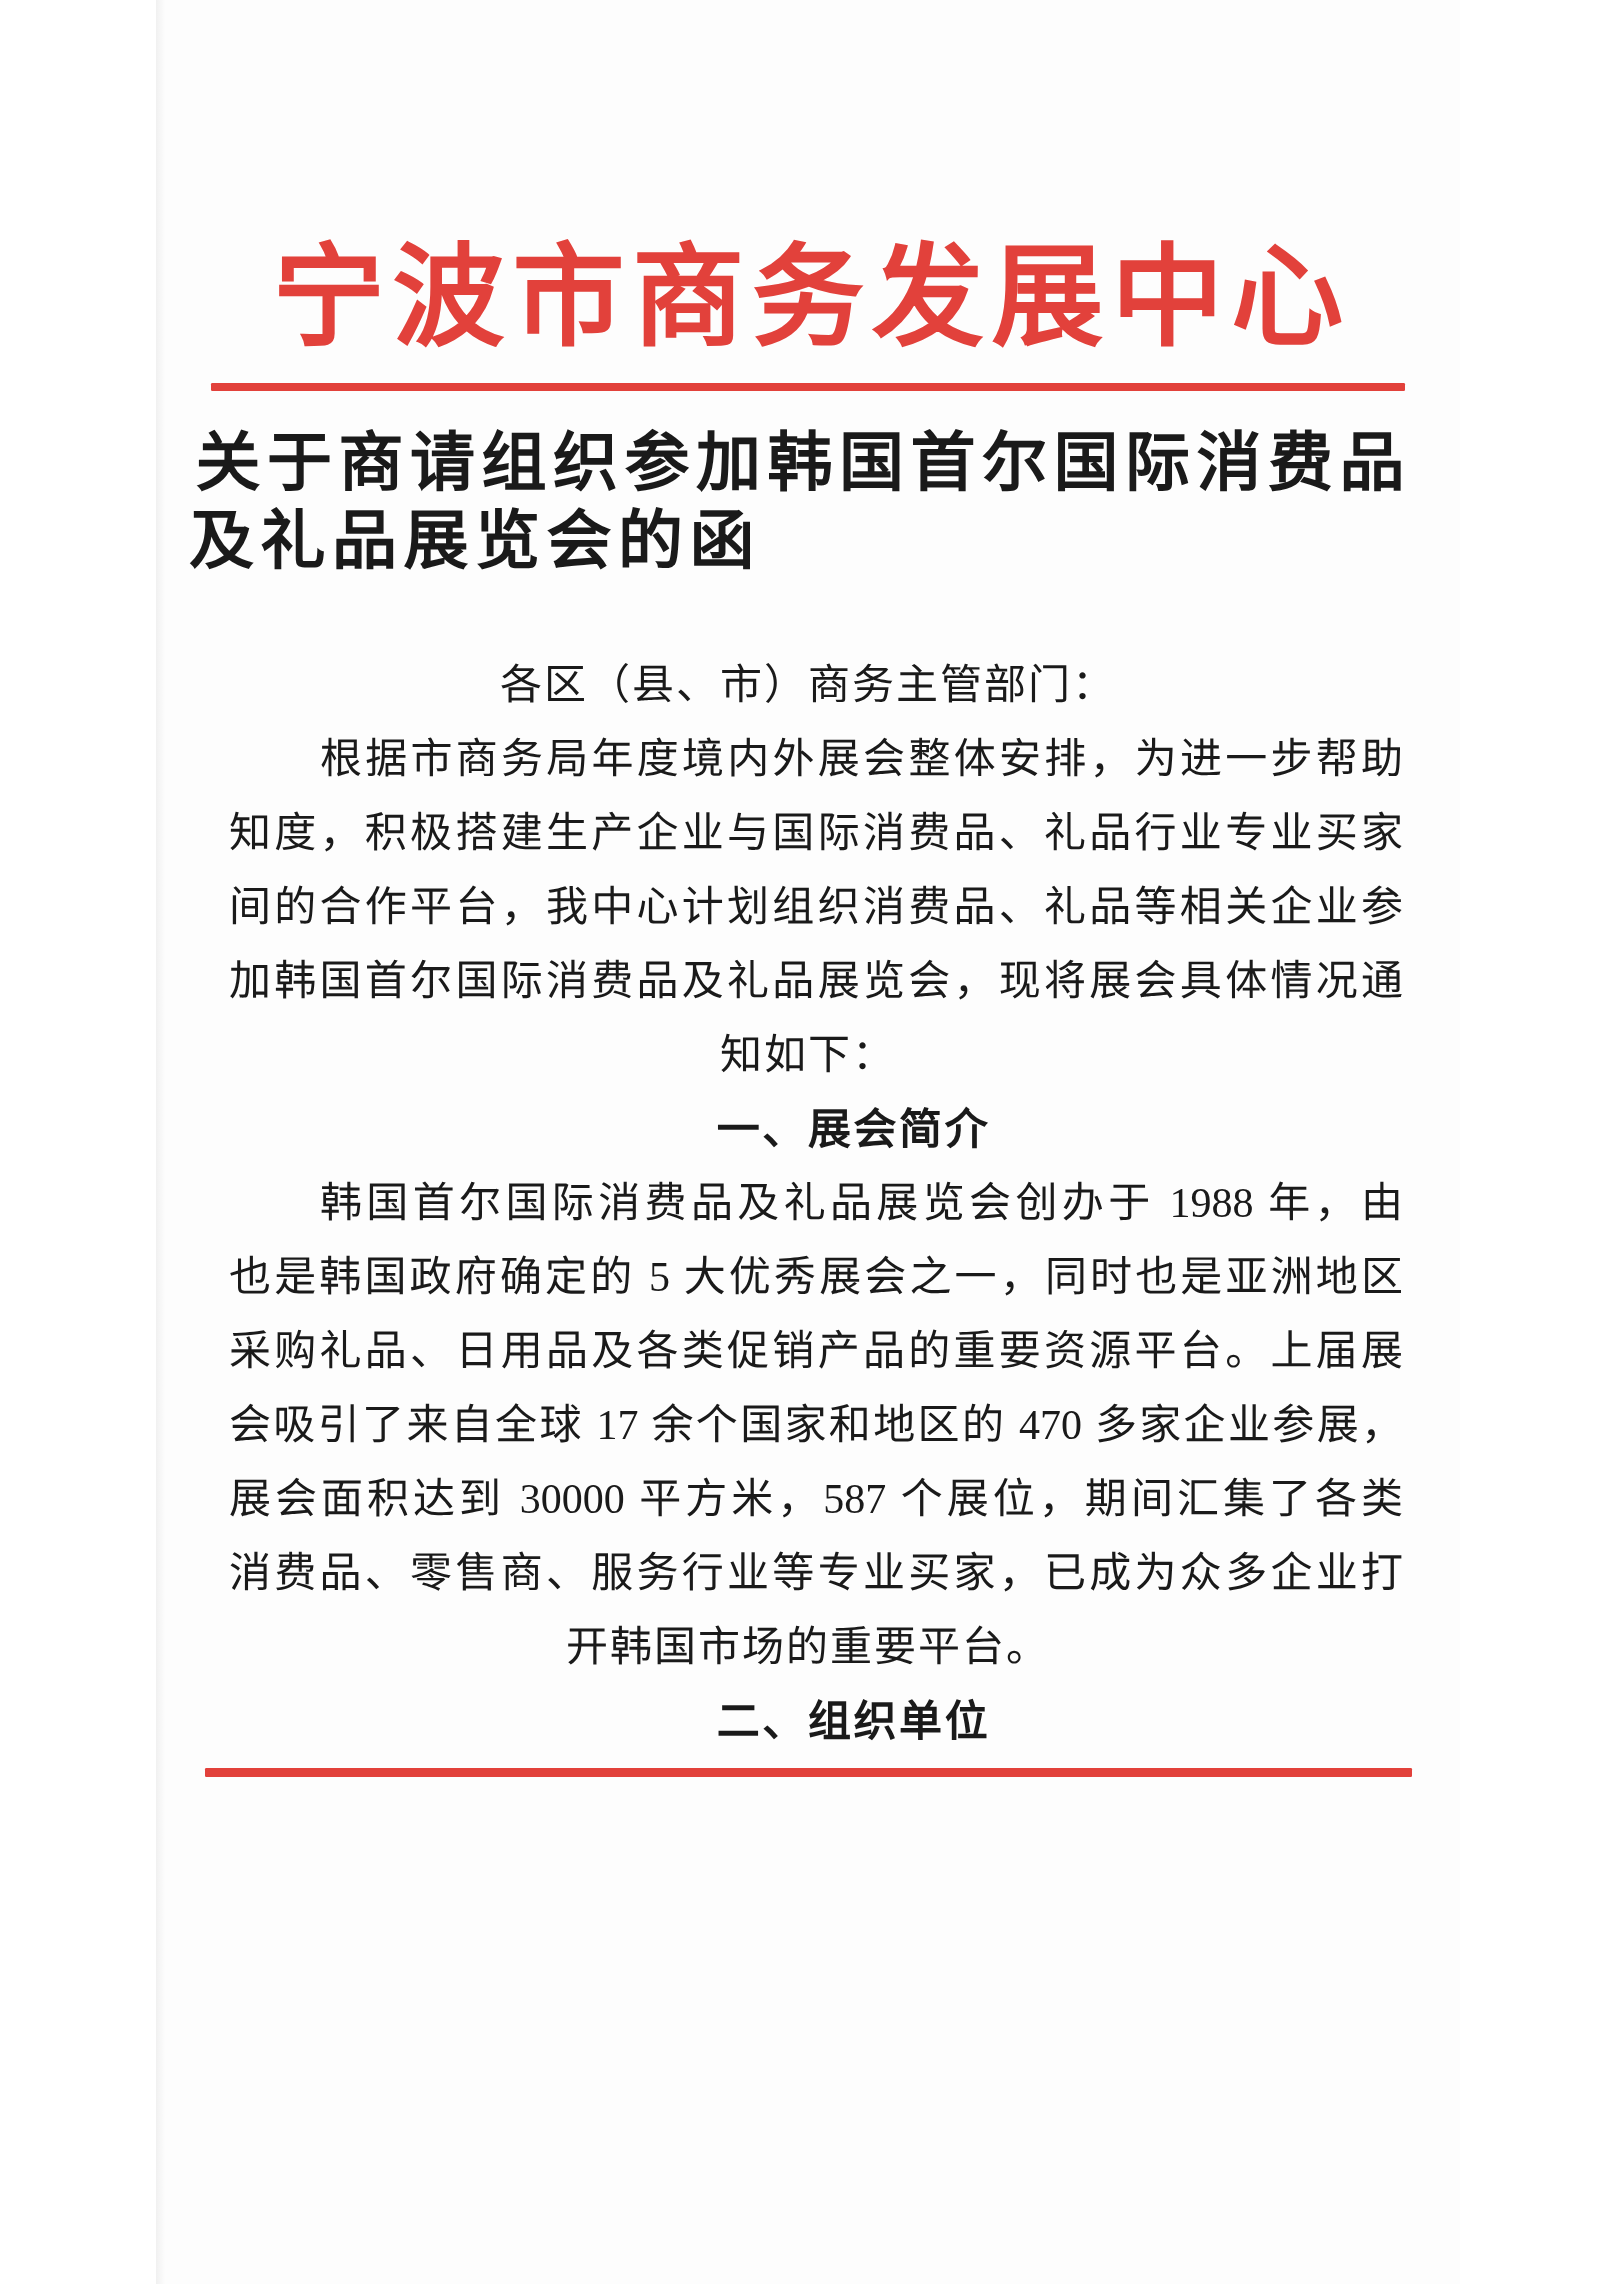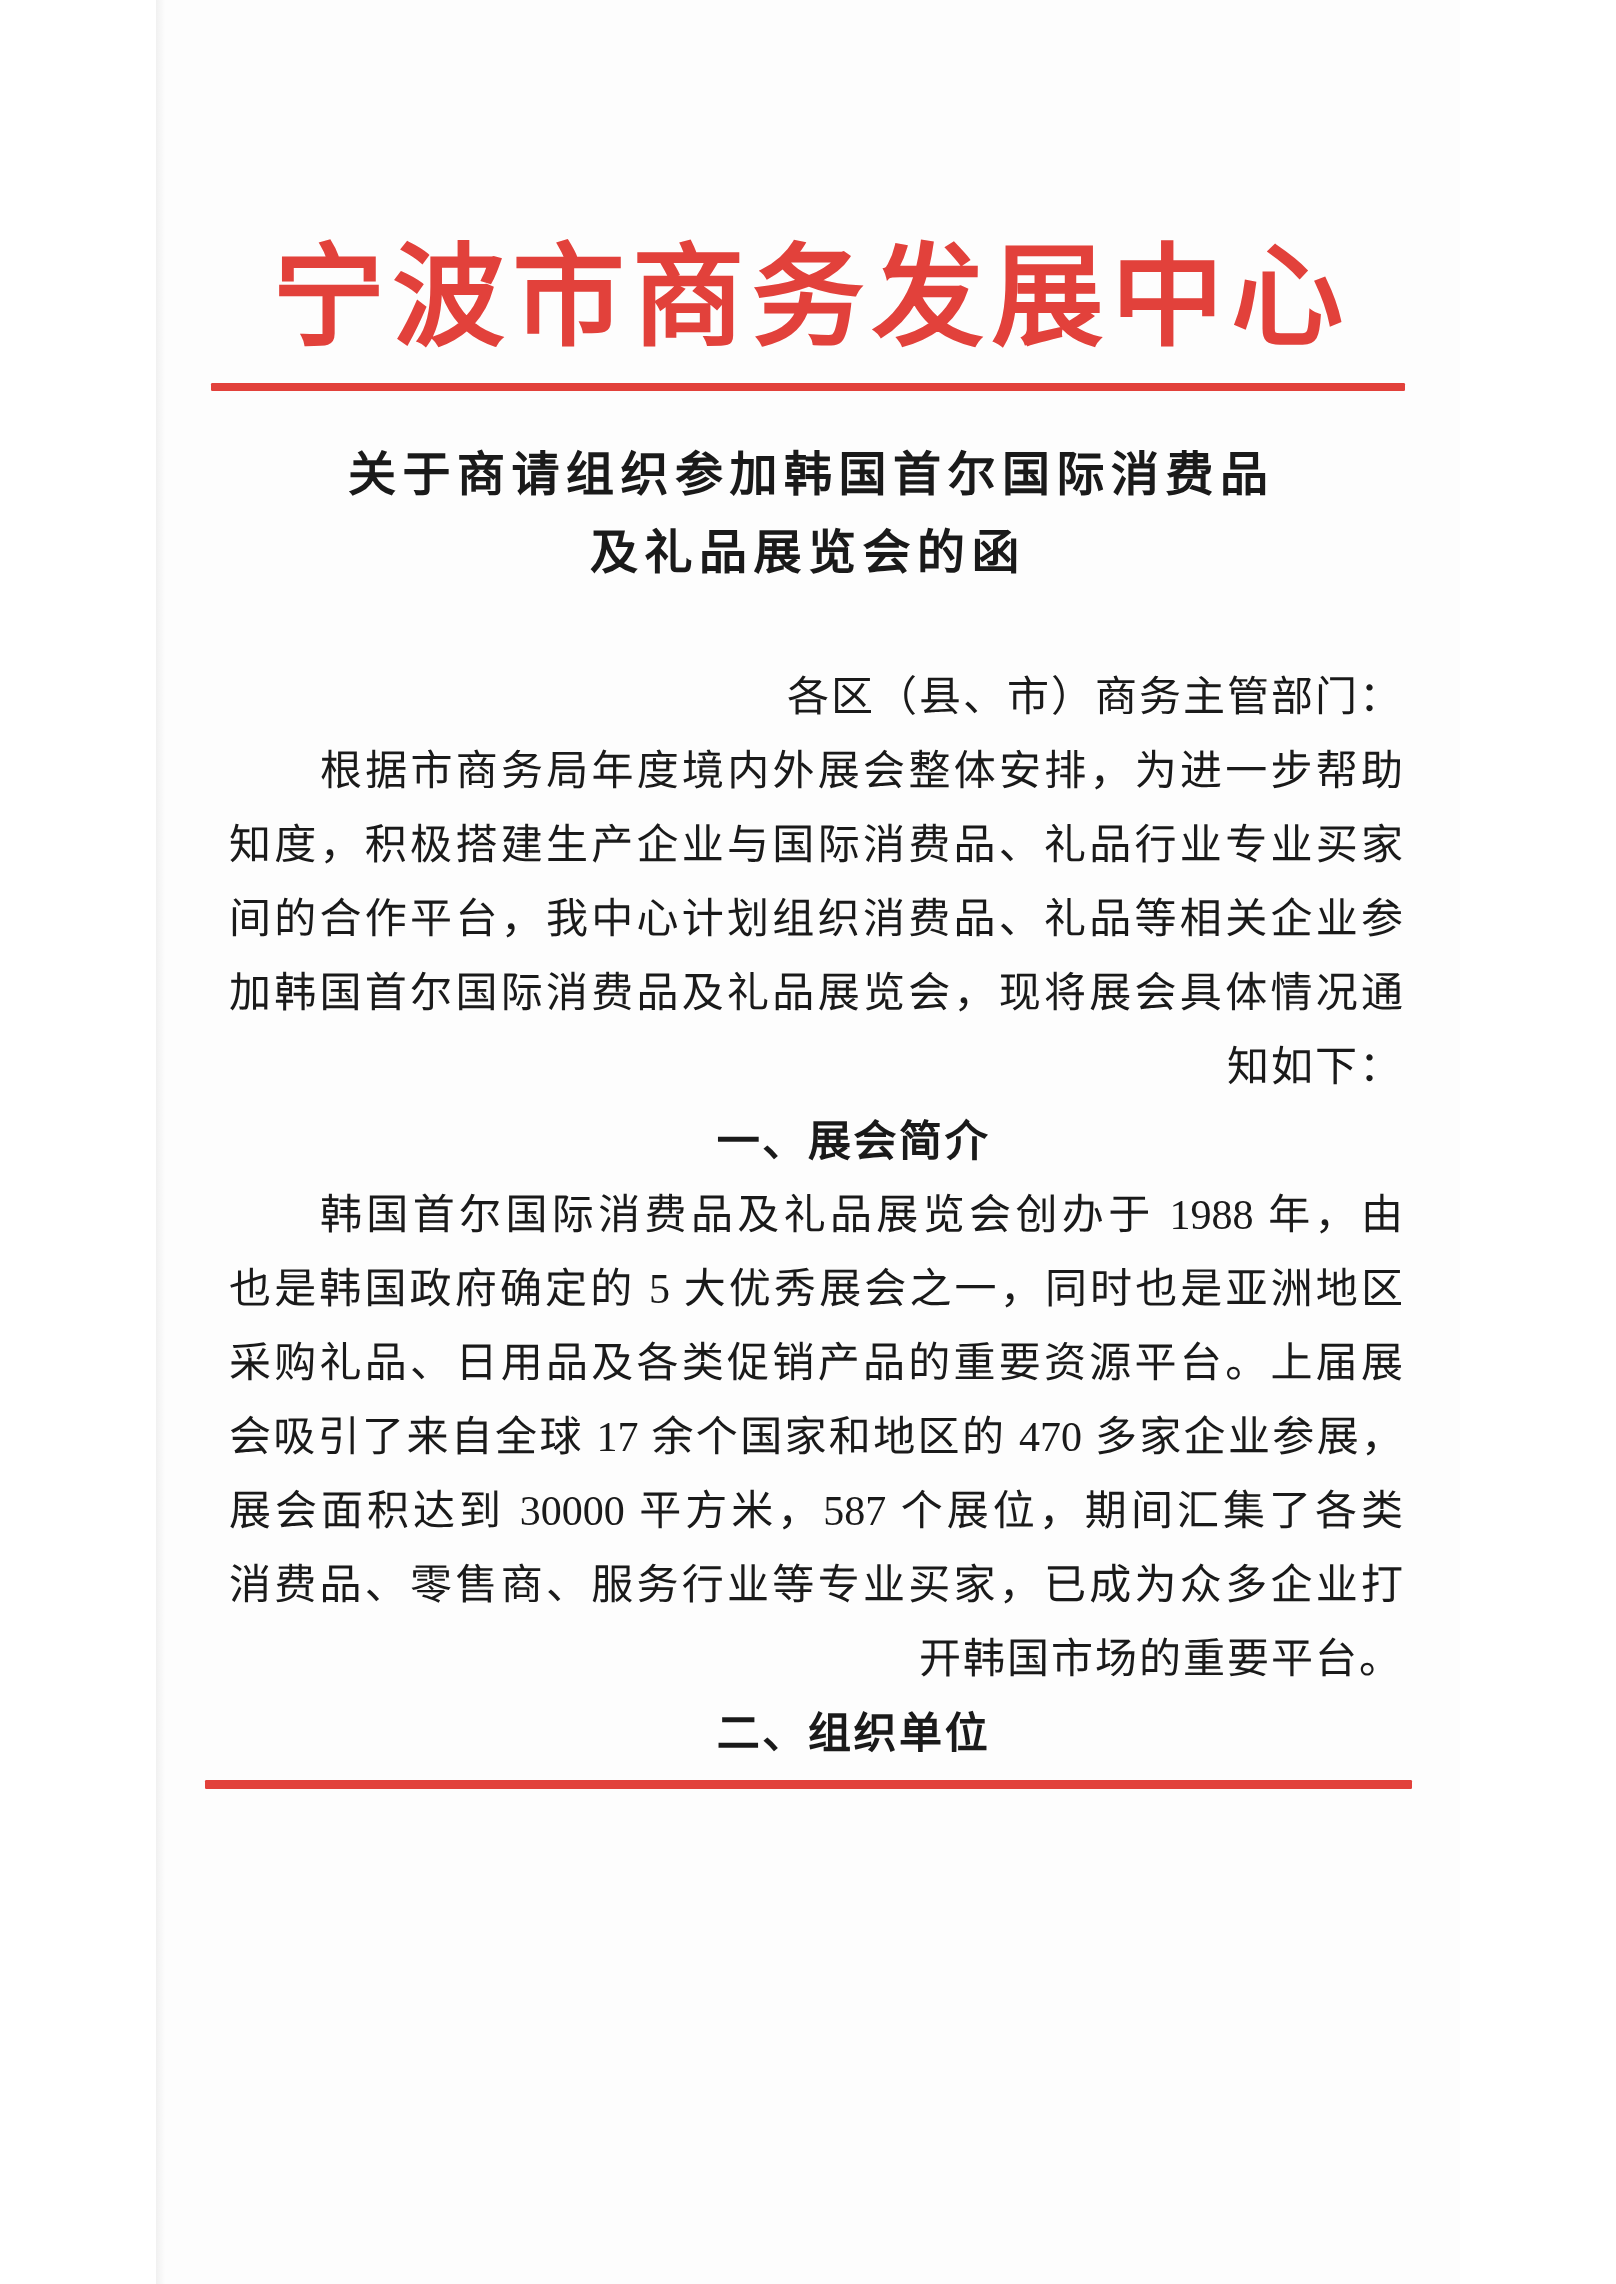--- a/index.html
+++ b/index.html
@@ -47,43 +47,42 @@
   }
   .red-rule.top{
     width:1194px;
     margin:25px auto 0 auto;
   }
   .red-rule.bottom{
     width:1207px;
     margin:10.4px auto 0 auto;
   }
   .doc-title{
-    margin:45px auto 0 auto;
+    margin:33px auto 0 auto;
     width:1238px;
-    text-align:center;
     font-weight:bold;
     color:var(--ink);
-    font-size:48px;
+    font-size:65px;
     line-height:78px;
     letter-spacing:6.5px;
     text-indent:6.5px;
   }
   .body-block{
     width:1190px;
     margin:68px auto 0 auto;
     color:var(--ink);
   }
   .line{
     font-size:42px;
     line-height:74px;
     min-height:74px;
     white-space:pre-wrap;
   }
   .line.plain{
-    text-align:right;
+    text-align:center;
     letter-spacing:2px;
   }
   .line.justify{
     text-align:justify;
     text-align-last:justify;
     letter-spacing:0;
     margin-left:16px;
   }
   .line.indent{
     padding-left:91px;

